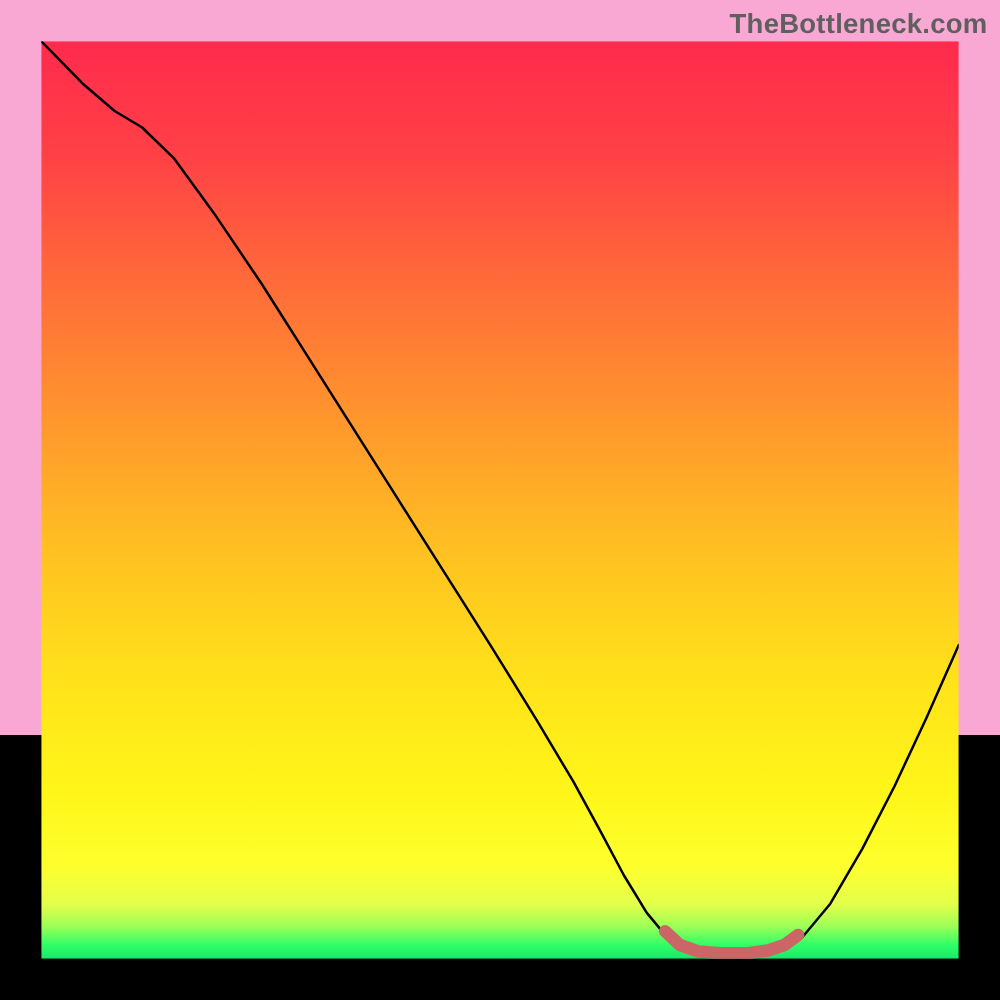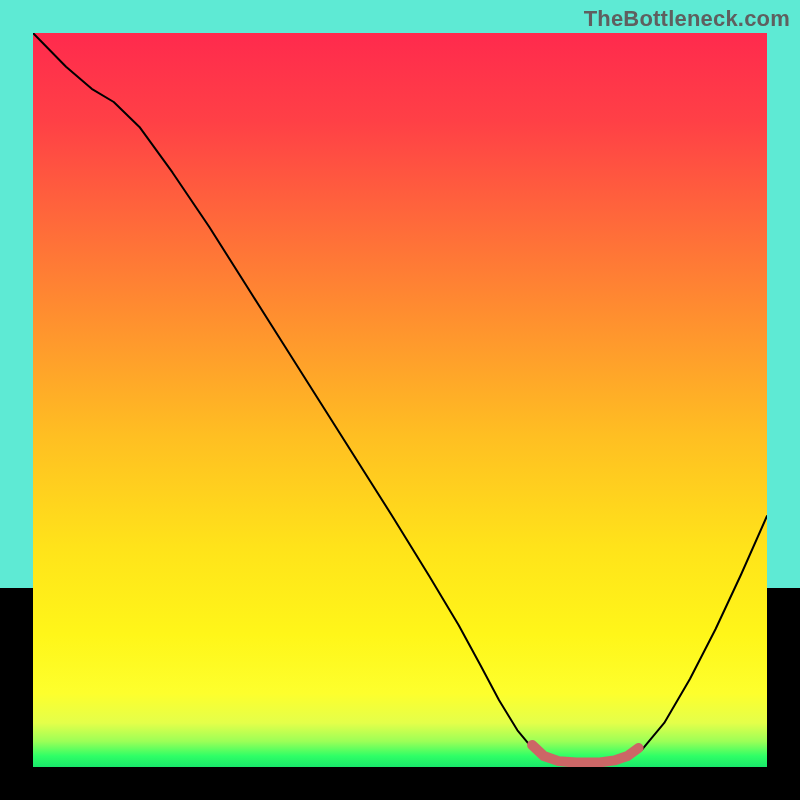--- a/index.html
+++ b/index.html
@@ -1,21 +1,21 @@
 <!DOCTYPE html>
 <html><head>
 <meta charset="utf-8">
 <style>
   * { margin: 0; padding: 0; box-sizing: border-box; }
   html, body { width: 800px; height: 800px; background: #000; overflow: hidden; }
   .container {
     width: 800px;
     height: 588px;
     position: relative;
-    background: #5eead4;
+    background: #f9a8d4;
   }
   .watermark {
     position: absolute;
     top: 6px;
     right: 10px;
     color: #5f5f5f;
     font-family: Arial, Helvetica, sans-serif;
     font-size: 22px;
     font-weight: 600;
     letter-spacing: 0.2px;

